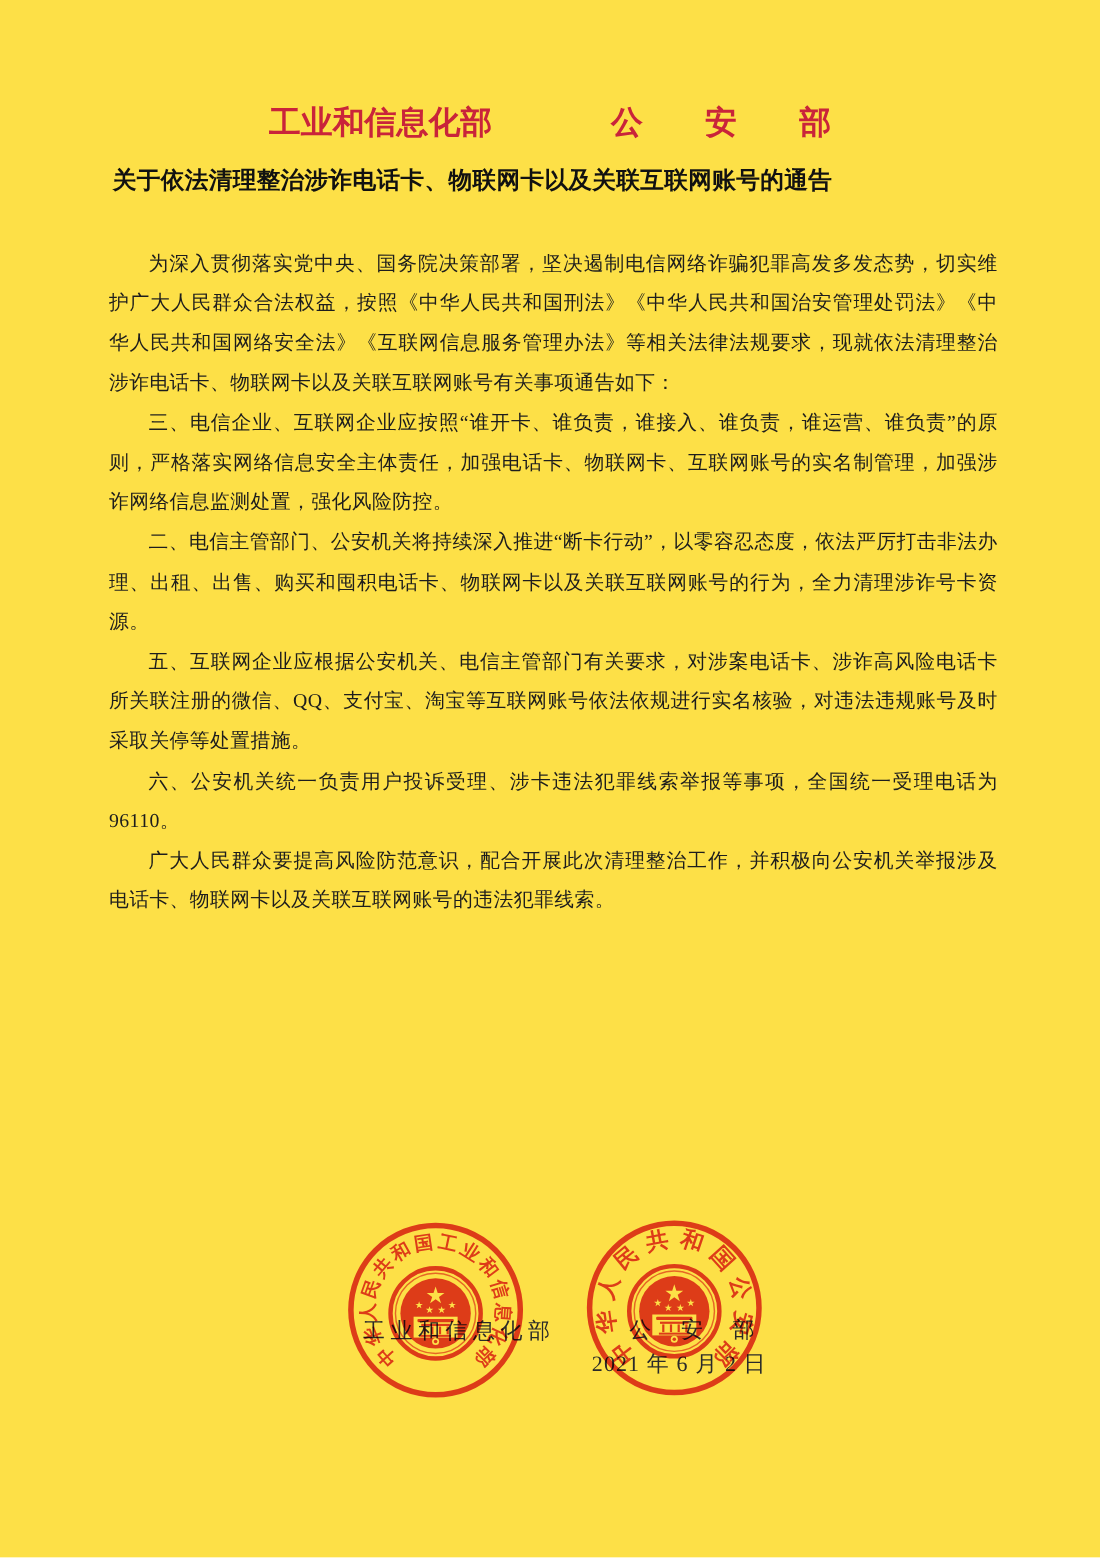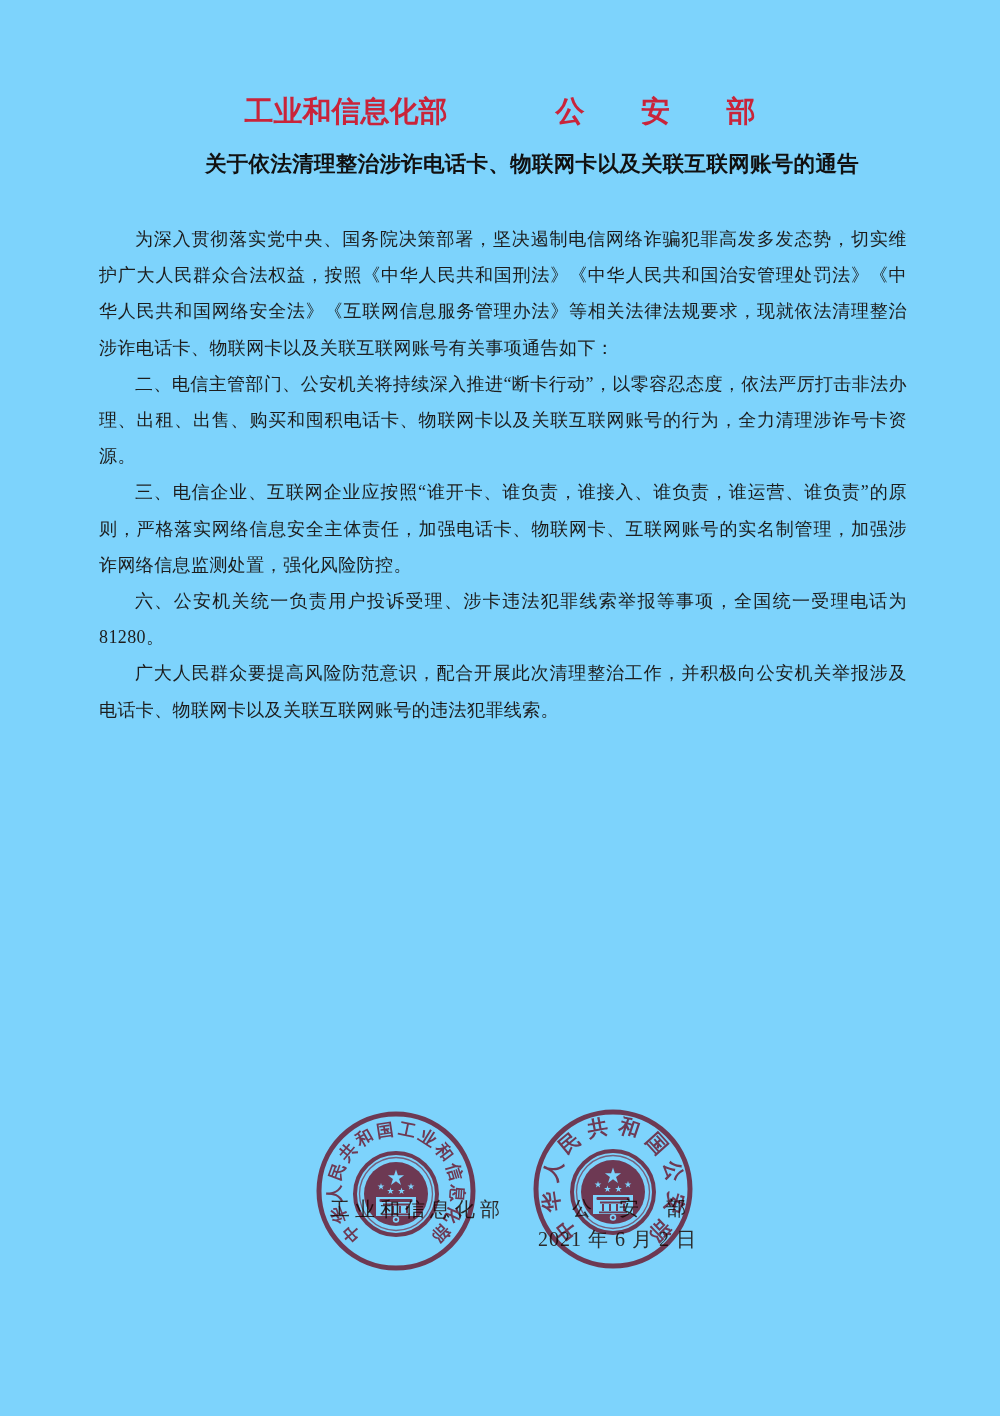--- a/index.html
+++ b/index.html
@@ -1,40 +1,40 @@
 <!DOCTYPE html>
 <html><head>
 <meta charset="utf-8">
 <style>
   html,body{margin:0;padding:0;background:#ffffff;}
   .page{
     position:relative;
     width:1000px;height:1416px;
-    background:#7dd3fc;
+    background:#fde047;
     overflow:hidden;
     font-family:"Liberation Serif","DejaVu Serif",serif;
     color:#222;
   }
   .gov-header{
     position:absolute;top:92px;left:0;width:1000px;
     display:flex;justify-content:center;align-items:baseline;
     gap:108px;
     color:#c9243a;
     font-weight:bold;
     font-size:29px;
     white-space:nowrap;
   }
   .gov-header .authority-right{
     letter-spacing:1.95em;
     margin-right:-1.95em;
   }
   .doc-title{
     position:absolute;top:149px;left:0;width:859px;
     margin:0;
-    text-align:right;
+    text-align:center;
     font-size:21.5px;letter-spacing:0.3px;
     font-weight:bold;color:#111;
     white-space:nowrap;
   }
   .body-text{
     position:absolute;top:221px;left:99px;width:808px;
     font-size:18px;line-height:36.2px;letter-spacing:0.4px;
     text-align:justify;
     color:#1d1d1d;
   }
@@ -75,23 +75,24 @@
 
   <div class="gov-header">
     <span class="authority-left">工业和信息化部</span>
     <span class="authority-right">公安部</span>
   </div>
 
   <h1 class="doc-title">关于依法清理整治涉诈电话卡、物联网卡以及关联互联网账号的通告</h1>
 
   <div class="body-text">
     <p>为深入贯彻落实党中央、国务院决策部署，坚决遏制电信网络诈骗犯罪高发多发态势，切实维护广大人民群众合法权益，按照《中华人民共和国刑法》《中华人民共和国治安管理处罚法》《中华人民共和国网络安全法》《互联网信息服务管理办法》等相关法律法规要求，现就依法清理整治涉诈电话卡、物联网卡以及关联互联网账号有关事项通告如下：</p>
+    <p>三、电信企业、互联网企业应按照“谁开卡、谁负责，谁接入、谁负责，谁运营、谁负责”的原则，严格落实网络信息安全主体责任，加强电话卡、物联网卡、互联网账号的实名制管理，加强涉诈网络信息监测处置，强化风险防控。</p>
     <p>二、电信主管部门、公安机关将持续深入推进“断卡行动”，以零容忍态度，依法严厉打击非法办理、出租、出售、购买和囤积电话卡、物联网卡以及关联互联网账号的行为，全力清理涉诈号卡资源。</p>
-    <p>三、电信企业、互联网企业应按照“谁开卡、谁负责，谁接入、谁负责，谁运营、谁负责”的原则，严格落实网络信息安全主体责任，加强电话卡、物联网卡、互联网账号的实名制管理，加强涉诈网络信息监测处置，强化风险防控。</p>
-    <p>六、公安机关统一负责用户投诉受理、涉卡违法犯罪线索举报等事项，全国统一受理电话为 81280。</p>
+    <p>五、互联网企业应根据公安机关、电信主管部门有关要求，对涉案电话卡、涉诈高风险电话卡所关联注册的微信、QQ、支付宝、淘宝等互联网账号依法依规进行实名核验，对违法违规账号及时采取关停等处置措施。</p>
+    <p>六、公安机关统一负责用户投诉受理、涉卡违法犯罪线索举报等事项，全国统一受理电话为 96110。</p>
     <p>广大人民群众要提高风险防范意识，配合开展此次清理整治工作，并积极向公安机关举报涉及电话卡、物联网卡以及关联互联网账号的违法犯罪线索。</p>
   </div>
 
   <div class="sig-left">工业和信息化部</div>
   <div class="sig-right">公安部</div>
   <div class="sig-date">2021 年 6 月 2 日</div>
 
   <svg class="seal seal-left" viewBox="0 0 170 170" xmlns="http://www.w3.org/2000/svg">
     <defs>
       <path id="starL" d="M0,-1 L0.225,-0.31 0.951,-0.31 0.363,0.118 0.588,0.809 0,0.382 -0.588,0.809 -0.363,0.118 -0.951,-0.31 -0.225,-0.31 Z"></path>

